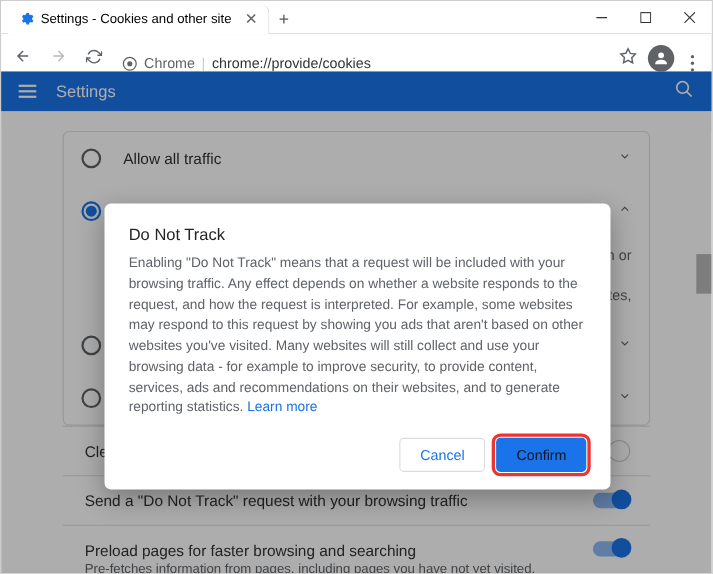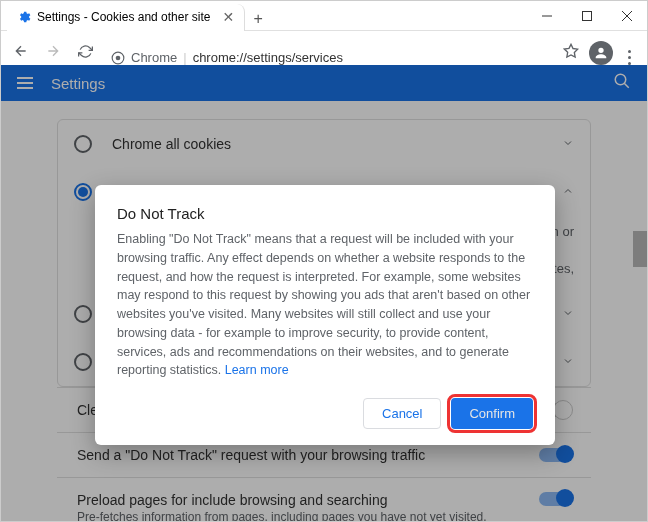--- a/index.html
+++ b/index.html
@@ -44,21 +44,21 @@
 .toggle.on{background:rgba(26,115,232,.5)}
 .toggle.on::after{content:"";position:absolute;right:-3px;top:-3px;width:18px;height:18px;background:#1a73e8;border-radius:50%}
 .sub{font-size:12px;color:#5f6368;margin-top:2px}
 .scrim{position:absolute;top:64px;left:0;right:0;bottom:0;background:rgba(0,0,0,.32)}
 .dialog{position:absolute;top:184px;left:94px;width:460px;background:#fff;border-radius:6px;box-shadow:0 8px 24px rgba(0,0,0,.3);padding:20px 22px 16px}
 .dialog h3{font-size:15px;font-weight:500;color:#222;margin-bottom:8px}
 .dialog p{font-size:12.5px;color:#5f6368;line-height:1.5}
 .dialog a{color:#1a73e8;text-decoration:none}
 .btns{display:flex;justify-content:flex-end;gap:10px;margin-top:18px}
 .btn{padding:7px 18px;border-radius:4px;font-size:13px;cursor:pointer;border:1px solid #dadce0;background:#fff;color:#1a73e8}
-.btn.primary{background:#1a73e8;color:#e5e5e5;border:none;outline:3px solid #e33;outline-offset:1px}
+.btn.primary{background:#1a73e8;color:#0f172a;border:none;outline:3px solid #e33;outline-offset:1px}
 .rtext{font-size:14px;color:#333}
 .scrollind{position:absolute;right:0;top:230px;width:14px;height:36px;background:#b8b8b8}
 </style>
 </head>
 <body>
 
 <div class="titlebar">
   <div class="tab">
     <svg viewBox="0 0 24 24" fill="#1a73e8">
         <path d="M12 8a4 4 0 100 8 4 4 0 000-8zm8.9 4a7 7 0 00-.1-1.2l2.1-1.6-2-3.5-2.5 1a7 7 0 00-2-1.2L16 3h-4l-.4 2.5a7 7 0 00-2 1.2l-2.5-1-2 3.5 2.1 1.6A7 7 0 007.1 12a7 7 0 00.1 1.2L5.1 14.8l2 3.5 2.5-1a7 7 0 002 1.2L12 21h4l.4-2.5a7 7 0 002-1.2l2.5 1 2-3.5-2.1-1.6c.1-.4.1-.8.1-1.2z"></path>
@@ -104,21 +104,21 @@
         <path d="M3.5 9a9 9 0 0114.8-3.4L23 10M1 14l4.7 4.4A9 9 0 0020.5 15"></path>
       </svg>
     </div>
   <div class="url">
     <svg width="14" height="14" viewBox="0 0 24 24" fill="#5f6368">
         <circle cx="12" cy="12" r="10" fill="none" stroke="#5f6368" stroke-width="2"></circle>
         <circle cx="12" cy="12" r="4"></circle>
       </svg>
     <span>Chrome</span>
     <span class="sep">|</span>
-    <span class="path">chrome://settings/services</span>
+    <span class="path">chrome://provide/cookies</span>
   </div>
   <div class="navico">
       <svg width="16" height="16" viewBox="0 0 24 24" fill="none" stroke="#5f6368" stroke-width="2">
         <path d="M12 2l3 6.3 7 1-5 4.9 1.2 7-6.2-3.3L5.8 21 7 14l-5-4.9 7-1z"></path>
       </svg>
     </div>
   <div class="avatar">
       <svg viewBox="0 0 24 24">
         <path d="M12 12a4 4 0 100-8 4 4 0 000 8zm0 2c-4 0-8 2-8 5v1h16v-1c0-3-4-5-8-5z"></path>
       </svg>
@@ -140,21 +140,21 @@
   <div class="srch"><svg width="18" height="18" viewBox="0 0 24 24" fill="none" stroke="#fff" stroke-width="2">
         <circle cx="10" cy="10" r="7"></circle>
         <line x1="21" y1="21" x2="15" y2="15"></line>
       </svg></div>
 </div>
 
 <div class="content">
   <div class="card">
     <div class="row">
       <div class="radio"></div>
-      <span class="rtext">Chrome all cookies</span>
+      <span class="rtext">Allow all traffic</span>
       <span class="chev"><svg width="12" height="12" viewBox="0 0 24 24" fill="none" stroke="#5f6368" stroke-width="2">
             <path d="M6 9l6 6 6-6"></path>
           </svg></span>
     </div>
     <div class="row">
       <div class="radio sel"></div>
       <span class="rtext">Block third-party cookies in Incognito</span>
       <span class="chev"><svg width="12" height="12" viewBox="0 0 24 24" fill="none" stroke="#5f6368" stroke-width="2">
             <path d="M6 15l6-6 6 6"></path>
           </svg></span>
@@ -194,21 +194,21 @@
     <div class="plainrow b">
       <span>Clear cooki</span>
       <div class="toggle off"></div>
     </div>
     <div class="plainrow b">
       <span>Send a "Do Not Track" request with your browsing traffic</span>
       <div class="toggle on"></div>
     </div>
     <div class="plainrow b" style="align-items:flex-start">
       <div style="flex:1">
-        <div>Preload pages for include browsing and searching</div>
+        <div>Preload pages for faster browsing and searching</div>
         <div class="sub">Pre-fetches information from pages, including pages you have not yet visited. Information fetched may include cookies, if you allow cookies.</div>
       </div>
       <div class="toggle on"></div>
     </div>
   </div>
 </div>
 
 <div class="scrollind"></div>
 
 <div class="scrim"></div>

